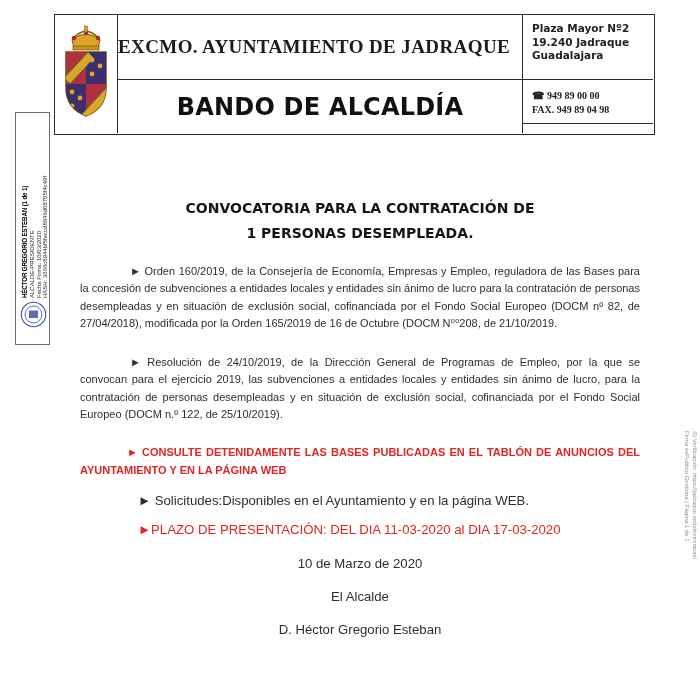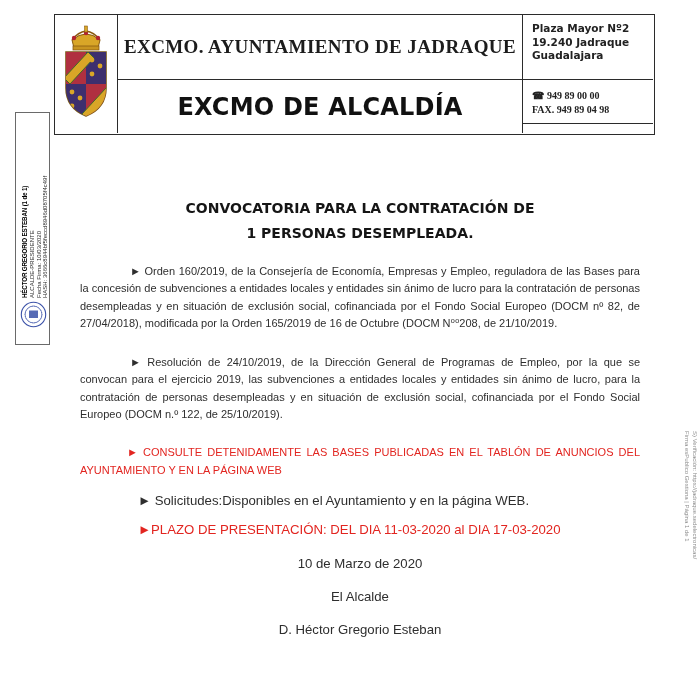--- a/index.html
+++ b/index.html
@@ -10,21 +10,21 @@
   }
 
   
   .hdr { position:absolute; left:54px; top:14px; width:601px; height:121px;
          border:1.5px solid #2b2b2b; box-sizing:border-box; }
   .hdr .cell { position:absolute; box-sizing:border-box; }
   .c-escudo { left:0; top:0; width:62px; height:118px;
               display:flex; align-items:center; justify-content:center; }
   .c-org    { left:62px; top:0; width:405px; height:64px;
               border-left:1.5px solid #2b2b2b;
-              display:flex; align-items:center; justify-content:center; }
+              display:flex; align-items:center; justify-content:flex-start; }
   .c-bando  { left:62px; top:64px; width:405px; height:54px;
               border-left:1.5px solid #2b2b2b; border-top:1.5px solid #2b2b2b;
               display:flex; align-items:center; justify-content:center; }
   .c-addr   { left:467px; top:0; width:131px; height:64px;
               border-left:1.5px solid #2b2b2b; padding:7px 8px 0 9px; }
   .c-phone  { left:467px; top:64px; width:131px; height:44px;
               border-left:1.5px solid #2b2b2b; border-top:1.5px solid #2b2b2b;
               padding:9px 0 0 9px; }
   .c-empty  { left:467px; top:108px; width:131px; height:10px;
               border-left:1.5px solid #2b2b2b; border-top:1.5px solid #2b2b2b; }
@@ -54,21 +54,21 @@
   .verify-line { font-size:6px; line-height:7.6px; color:#8e8e8e; white-space:nowrap; }
 
   
   .body-col { position:absolute; left:80px; top:196px; width:560px; }
   .doc-title { font-family:"DejaVu Sans",sans-serif; font-weight:bold;
                font-size:14px; line-height:25px; text-align:center; color:#151515; }
   .para { font-size:11px; line-height:17.3px; text-align:justify;
           text-indent:50px; color:#2e2e2e; margin:0; }
   .p1 { margin-top:17px; }
   .p2 { margin-top:22px; }
-  .notice { margin-top:21px; font-weight:normal; text-indent:47px; }
+  .notice { margin-top:21px; font-weight:bold; text-indent:47px; }
   .indent-line { margin-top:13px; margin-left:58px; font-size:13.2px;
                  line-height:17.3px; color:#2e2e2e; }
   .plazo { margin-top:12px; font-weight:normal; }
   .centered { margin-top:16px; text-align:center; font-size:13.2px;
               line-height:17.3px; color:#2e2e2e; }
 </style>
 </head>
 <body>
 
 <div class="page">
@@ -104,21 +104,21 @@
               <circle cx="20" cy="76" r="2.4"></circle>
               <circle cx="12" cy="84" r="2.4"></circle>
           </g>
         </g>
       </svg>
     </div>
     <div class="cell c-org">
       <span class="org-name">EXCMO. AYUNTAMIENTO DE JADRAQUE</span>
     </div>
     <div class="cell c-bando">
-      <span class="bando">EXCMO DE ALCALDÍA</span>
+      <span class="bando">BANDO DE ALCALDÍA</span>
     </div>
     <div class="cell c-addr">
       <div class="addr-line">Plaza Mayor Nº2</div>
       <div class="addr-line">19.240 Jadraque</div>
       <div class="addr-line">Guadalajara</div>
     </div>
     <div class="cell c-phone">
       <div class="phone-line">☎ 949 89 00 00</div>
       <div class="phone-line">FAX. 949 89 04 98</div>
     </div>

